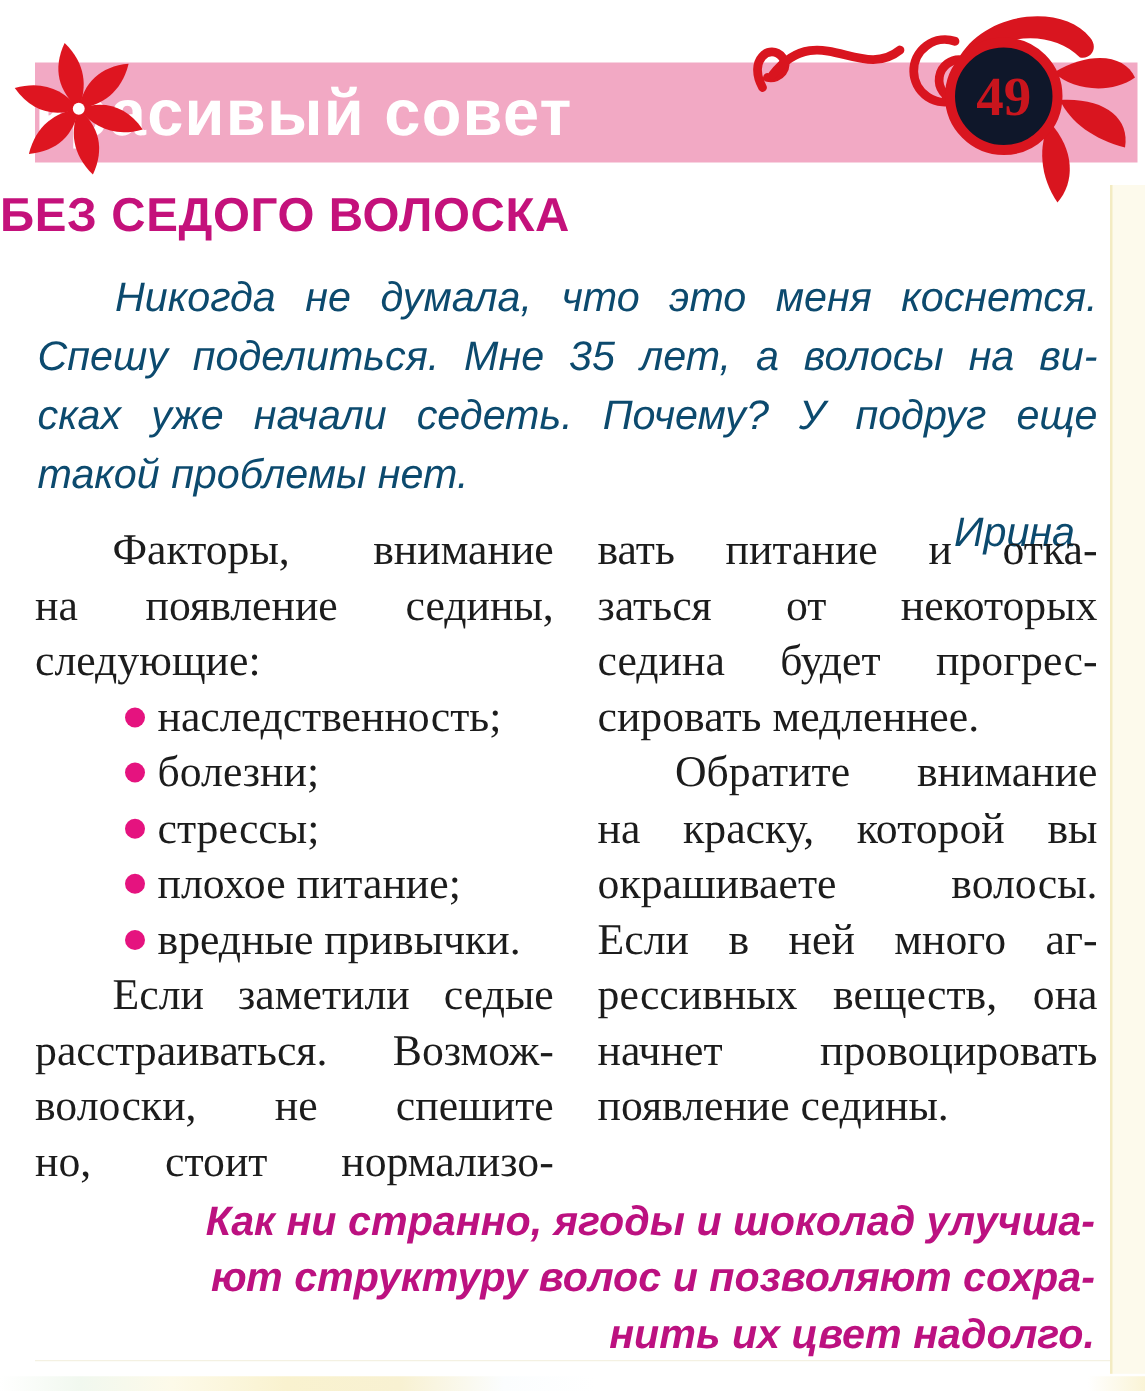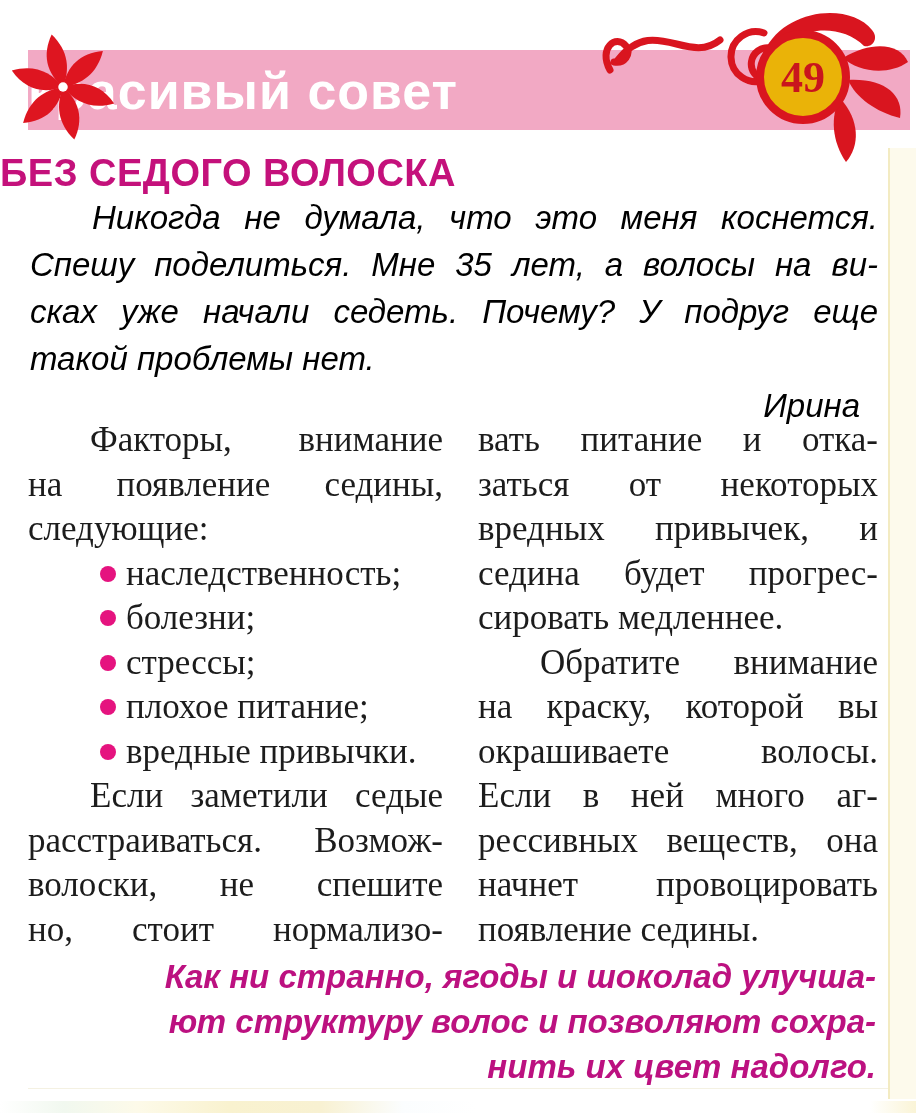--- a/index.html
+++ b/index.html
@@ -6,35 +6,35 @@
   .page{position:relative;width:916px;height:1113px;background:#ffffff;overflow:hidden;
         font-family:"Liberation Serif","DejaVu Serif",serif;color:#1c1c1c;}
 
   
   .band{position:absolute;left:28px;top:50px;width:882px;height:80px;background:#F2A9C4;z-index:1;}
   .band-title{position:absolute;left:28px;top:56px;width:700px;height:70px;z-index:2;
       font-family:"Liberation Sans","DejaVu Sans",sans-serif;font-weight:bold;
       font-size:52px;line-height:70px;color:#ffffff;letter-spacing:1px;}
   .flower-svg{position:absolute;left:6px;top:30px;width:114px;height:114px;z-index:3;}
   .ornament-svg{position:absolute;left:588px;top:0px;width:330px;height:170px;z-index:2;}
-  .page-badge{position:absolute;left:756px;top:30px;width:78px;height:78px;background:#eab308;
+  .page-badge{position:absolute;left:756px;top:30px;width:78px;height:78px;background:#0f172a;
       border:8px solid #D9151F;border-radius:50%;z-index:4;
       display:flex;align-items:center;justify-content:center;}
   .page-badge span{font-family:"Liberation Serif","DejaVu Serif",serif;font-weight:bold;
       font-size:44px;color:#C9151D;}
 
   
   .article-title{position:absolute;left:0;top:152px;width:916px;margin:0;text-align:left;
       font-family:"Liberation Sans","DejaVu Sans",sans-serif;font-weight:bold;
       font-size:38px;color:#C4117B;letter-spacing:0.5px;}
 
   
-  .intro{position:absolute;left:30px;top:194px;width:848px;
+  .intro{position:absolute;left:30px;top:214px;width:848px;
       font-family:"Liberation Sans","DejaVu Sans",sans-serif;font-style:italic;
-      font-size:33px;line-height:47px;color:#000000;}
+      font-size:33px;line-height:47px;color:#0c4a6e;}
   .intro .sig{text-align:right;padding-right:18px;}
 
   
   .just{text-align:justify;text-align-last:justify;}
   .indent{text-indent:62px;}
 
   
   .col{position:absolute;top:418px;font-size:35px;line-height:44.5px;}
   .col-left{left:28px;width:415px;}
   .col-right{left:478px;width:400px;}
@@ -132,21 +132,20 @@
 
     <div class="just indent">Если заметили седые</div>
     <div class="just">расстраиваться. Возмож-</div>
     <div class="just">волоски, не спешите</div>
     <div class="just">но, стоит нормализо-</div>
   </div>
 
   <div class="col col-right">
     <div class="just">вать питание и отка-</div>
     <div class="just">заться от некоторых</div>
-    <div class="just">вредных привычек, и</div>
     <div class="just">седина будет прогрес-</div>
     <div>сировать медленнее.</div>
 
     <div class="just indent">Обратите внимание</div>
     <div class="just">на краску, которой вы</div>
     <div class="just">окрашиваете волосы.</div>
     <div class="just">Если в ней много аг-</div>
     <div class="just">рессивных веществ, она</div>
     <div class="just">начнет провоцировать</div>
     <div>появление седины.</div>

